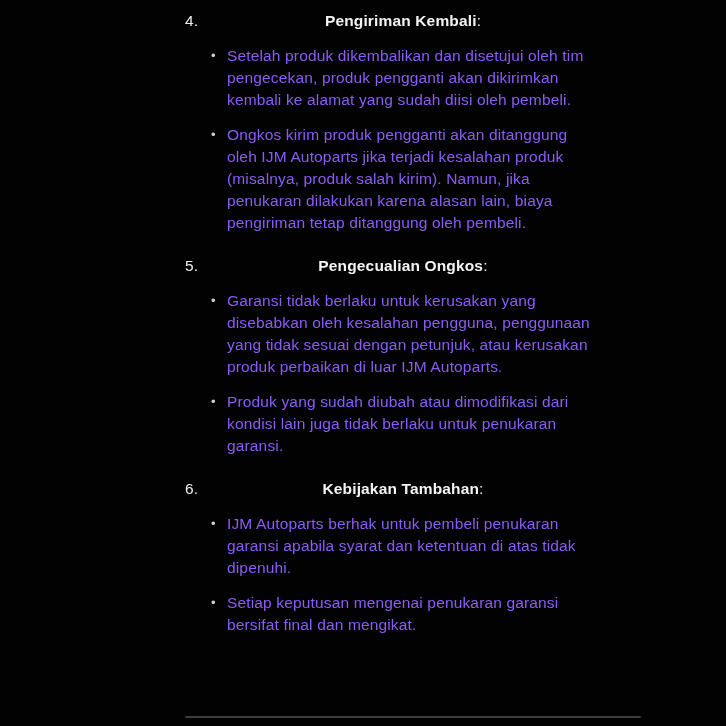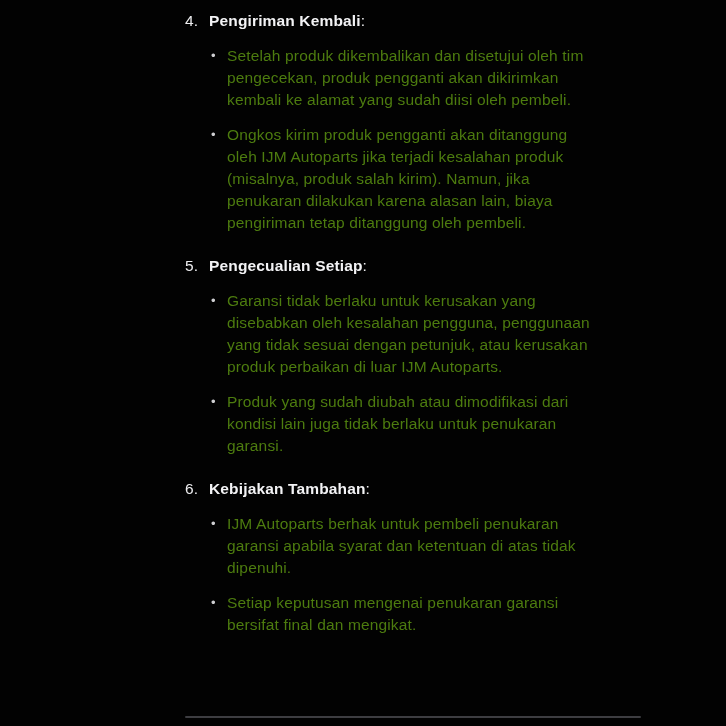--- a/index.html
+++ b/index.html
@@ -40,21 +40,21 @@
     margin-bottom: 13px;
     color: #ededef;
   }
 
   .heading .num {
     flex: none;
     width: 24px;
     font-weight: 400;
   }
 
-  .heading .title-wrap { flex: 1; }
+  .heading .title-wrap { flex: 1; text-align: center; }
 
   .heading .title {
     font-weight: 700;
     color: #f3f3f5;
   }
 
   .heading .suffix {
     font-weight: 400;
     color: #ededef;
   }
@@ -69,21 +69,21 @@
     flex: none;
     width: 16px;
     color: #cfcfd2;
     font-size: 13px;
     line-height: 22px;
   }
 
   .bullet-item .btext {
     flex: 1;
     max-width: 370px;
-    color: #4d7c0f;
+    color: #8b5cf6;
   }
 
   .divider {
     position: absolute;
     left: 185px;
     top: 716px;
     width: 456px;
     height: 2px;
     background: #3d3d41;
     border-radius: 1px;
@@ -107,21 +107,21 @@
       </div>
       <div class="bullet-item">
         <span class="dot">•</span>
         <span class="btext">Ongkos kirim produk pengganti akan ditanggung oleh IJM Autoparts jika terjadi kesalahan produk (misalnya, produk salah kirim). Namun, jika penukaran dilakukan karena alasan lain, biaya pengiriman tetap ditanggung oleh pembeli.</span>
       </div>
     </div>
 
     <div class="section">
       <div class="heading">
         <span class="num">5.</span>
-        <span class="title-wrap"><span class="title">Pengecualian Setiap</span><span class="suffix">:</span></span>
+        <span class="title-wrap"><span class="title">Pengecualian Ongkos</span><span class="suffix">:</span></span>
       </div>
       <div class="bullet-item">
         <span class="dot">•</span>
         <span class="btext">Garansi tidak berlaku untuk kerusakan yang disebabkan oleh kesalahan pengguna, penggunaan yang tidak sesuai dengan petunjuk, atau kerusakan produk perbaikan di luar IJM Autoparts.</span>
       </div>
       <div class="bullet-item">
         <span class="dot">•</span>
         <span class="btext">Produk yang sudah diubah atau dimodifikasi dari kondisi lain juga tidak berlaku untuk penukaran garansi.</span>
       </div>
     </div>

